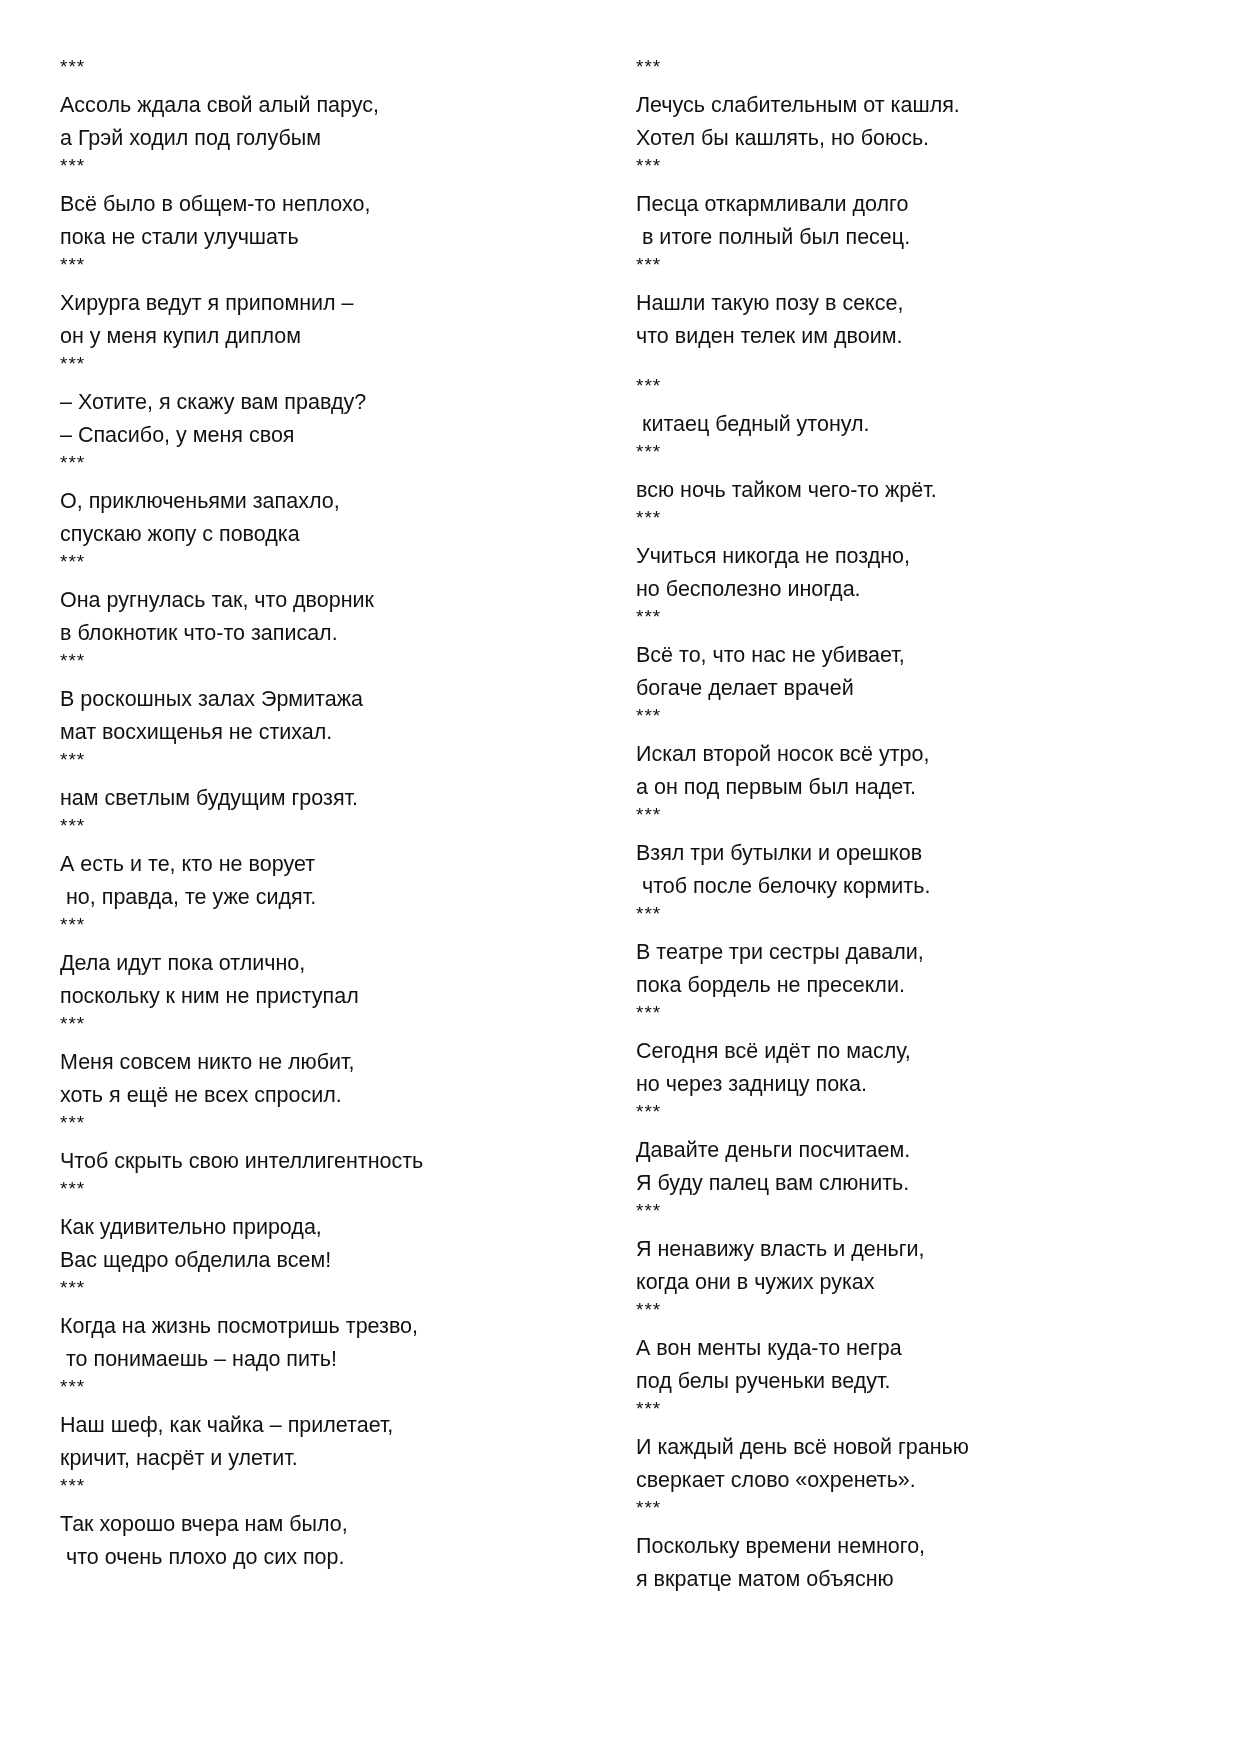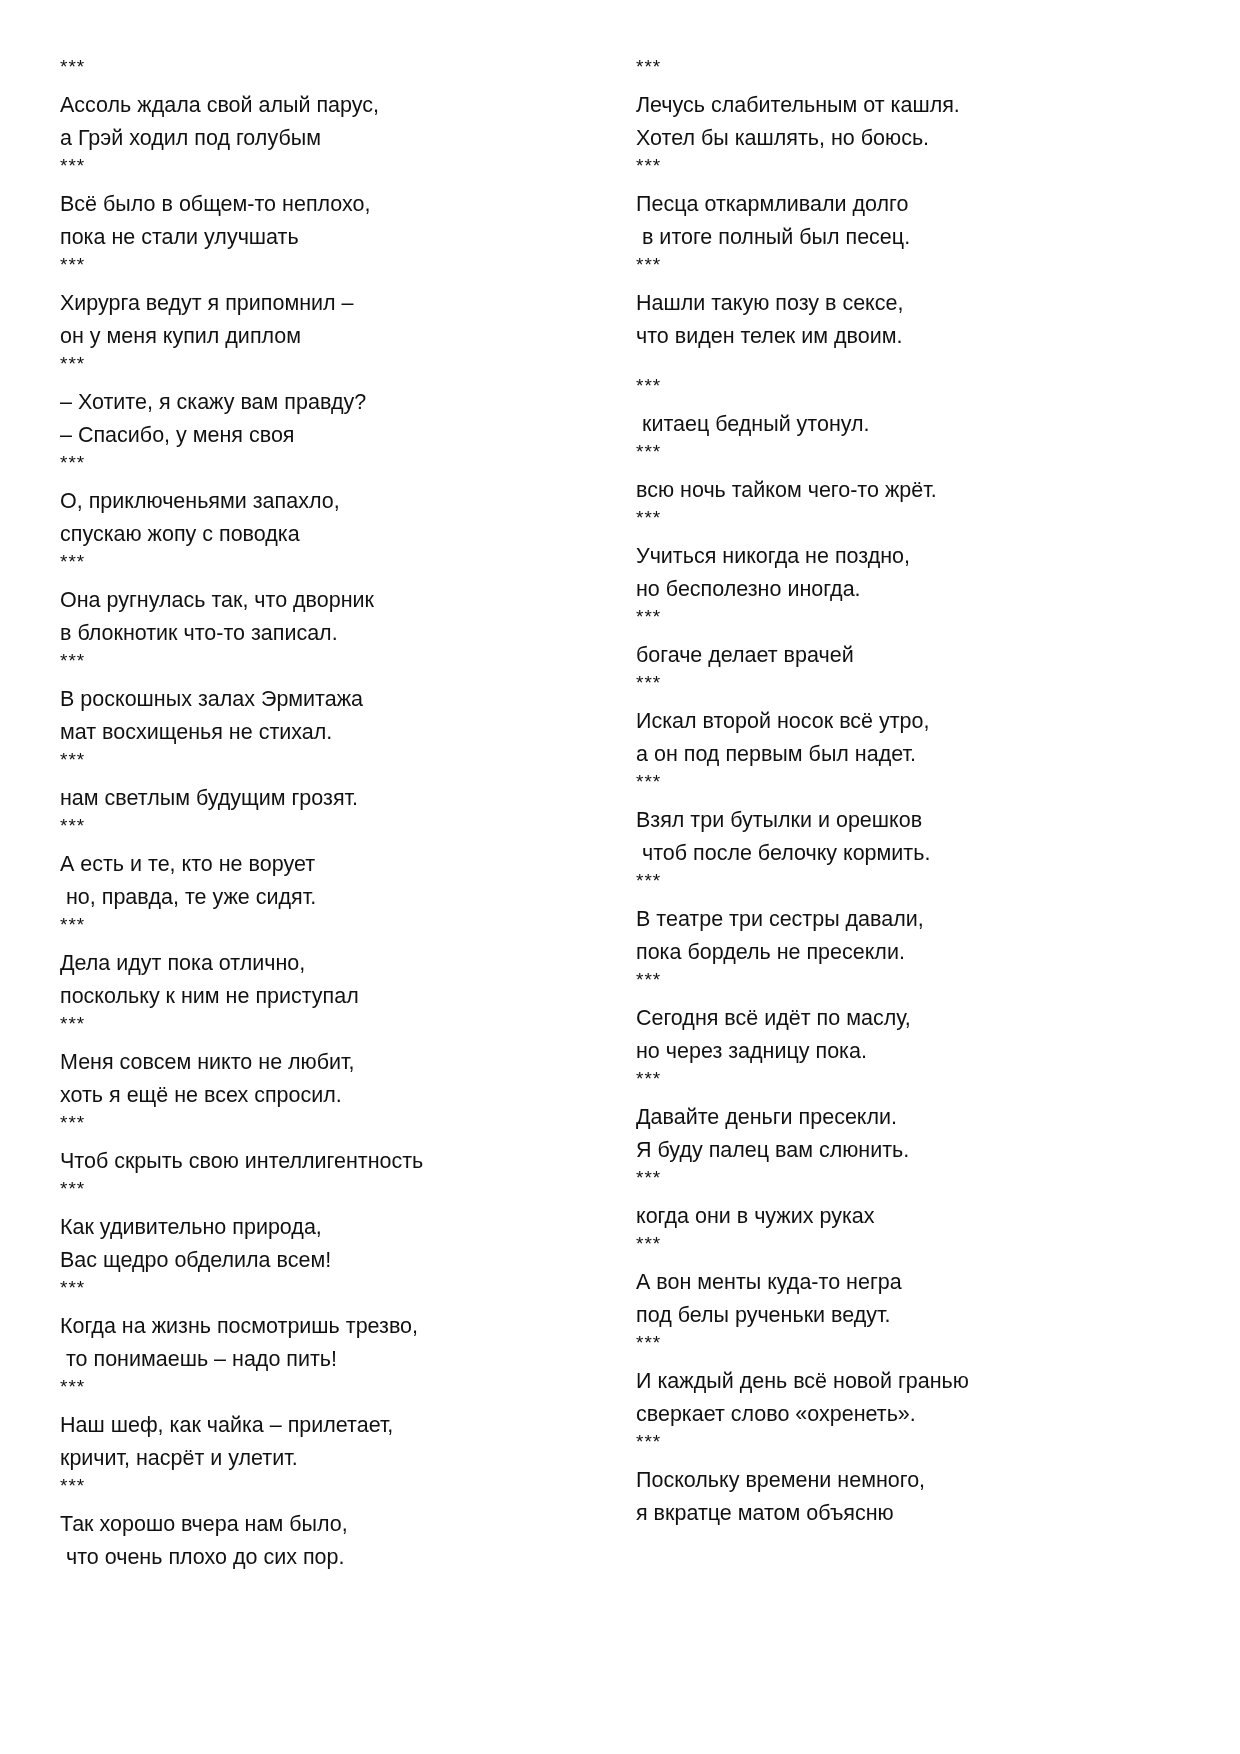--- a/index.html
+++ b/index.html
@@ -123,20 +123,21 @@
         <div class="sep">***</div>
         <div class="line">всю ночь тайком чего-то жрёт.</div>
       </div>
       <div class="verse">
         <div class="sep">***</div>
         <div class="line">Учиться никогда не поздно,</div>
         <div class="line">но бесполезно иногда.</div>
       </div>
       <div class="verse">
         <div class="sep">***</div>
+        <div class="line">Всё то, что нас не убивает,</div>
         <div class="line">богаче делает врачей</div>
       </div>
       <div class="verse">
         <div class="sep">***</div>
         <div class="line">Искал второй носок всё утро,</div>
         <div class="line">а он под первым был надет.</div>
       </div>
       <div class="verse">
         <div class="sep">***</div>
         <div class="line">Взял три бутылки и орешков</div>
@@ -147,25 +148,26 @@
         <div class="line">В театре три сестры давали,</div>
         <div class="line">пока бордель не пресекли.</div>
       </div>
       <div class="verse">
         <div class="sep">***</div>
         <div class="line">Сегодня всё идёт по маслу,</div>
         <div class="line">но через задницу пока.</div>
       </div>
       <div class="verse">
         <div class="sep">***</div>
-        <div class="line">Давайте деньги пресекли.</div>
+        <div class="line">Давайте деньги посчитаем.</div>
         <div class="line">Я буду палец вам слюнить.</div>
       </div>
       <div class="verse">
         <div class="sep">***</div>
+        <div class="line">Я ненавижу власть и деньги,</div>
         <div class="line">когда они в чужих руках</div>
       </div>
       <div class="verse">
         <div class="sep">***</div>
         <div class="line">А вон менты куда-то негра</div>
         <div class="line">под белы рученьки ведут.</div>
       </div>
       <div class="verse">
         <div class="sep">***</div>
         <div class="line">И каждый день всё новой гранью</div>

